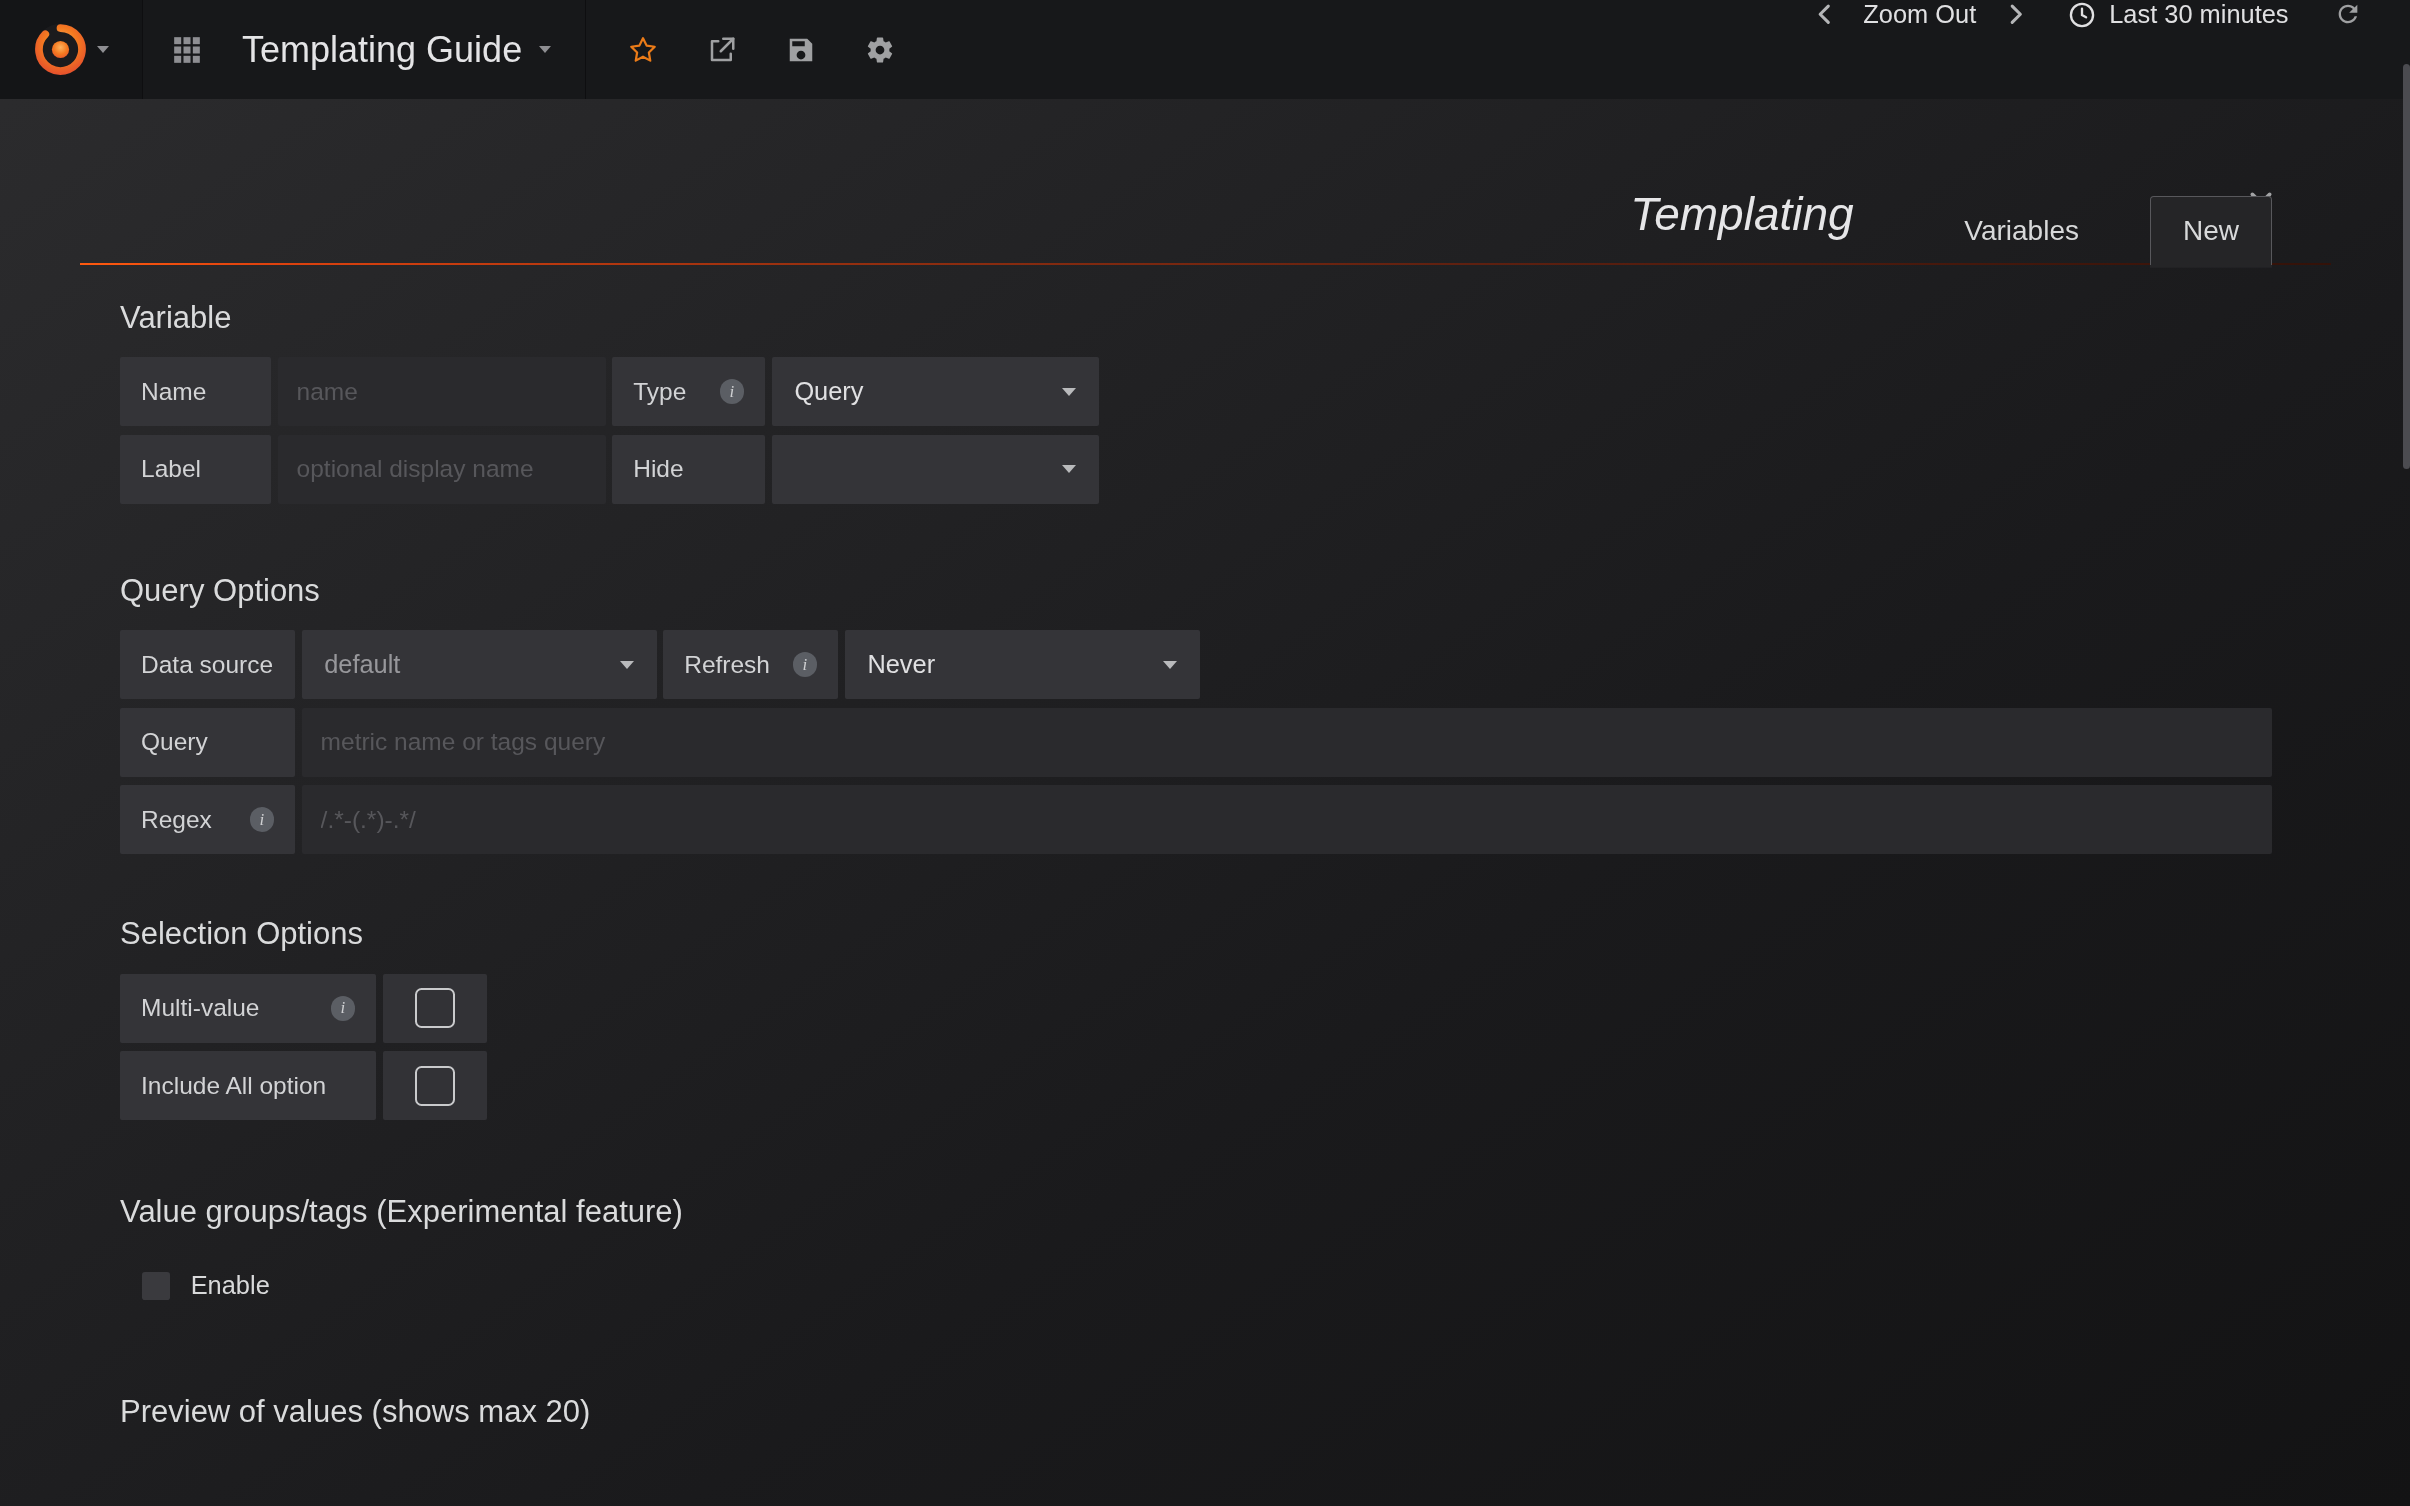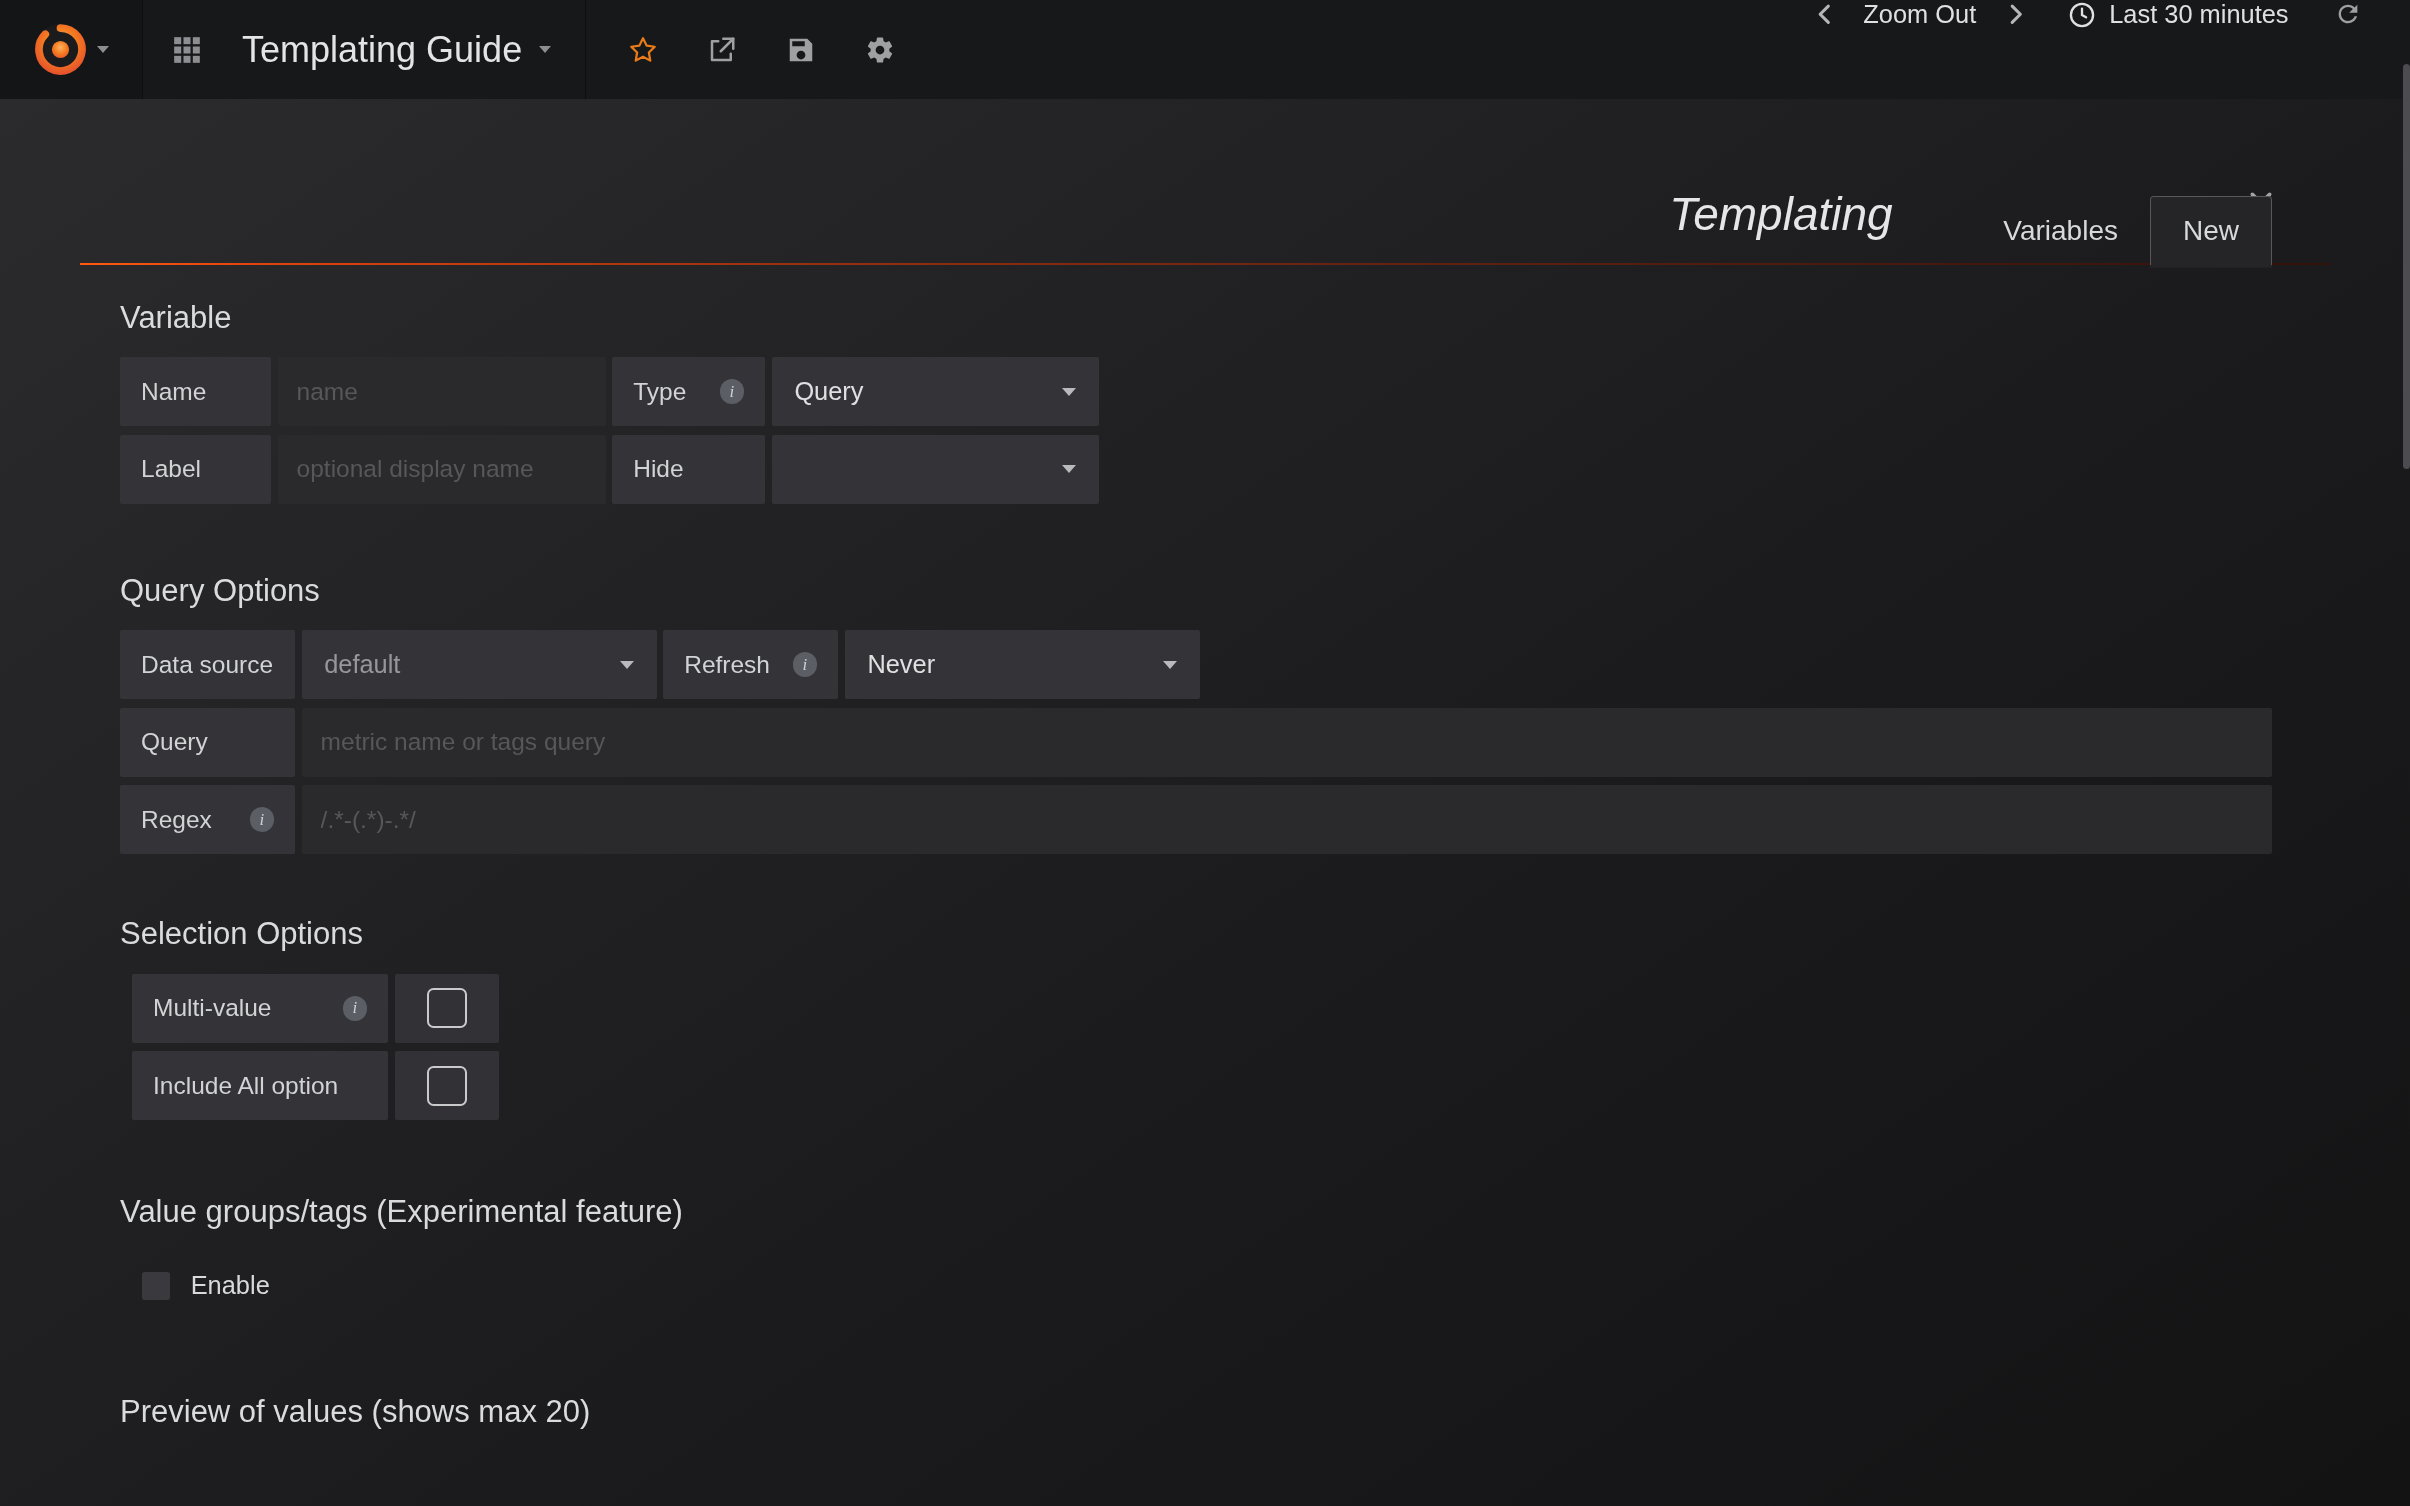--- a/index.html
+++ b/index.html
@@ -39,37 +39,37 @@
   .editor-header { position:relative; display:flex; align-items:flex-end; height:166px;justify-content:flex-end; }
   .editor-header::after { content:""; position:absolute; left:-40px; right:-59px; bottom:0; height:1.9px; z-index:1;
         background:linear-gradient(to right,#ff5a0f 0%,#e0430e 8%,#99300f 32%,#5e2010 62%,#331209 100%); }
   .editor-title { font-style:italic; font-weight:400; font-size:46px; color:#e6e6e8;
                   padding-bottom:24.5px; width:302px; }
   .tabs { display:flex; align-items:flex-end; position:relative; z-index:2; }
   .tab { height:69px; padding:0 32px; display:flex; align-items:center;
          color:#d8d9da; font-size:28px; cursor:pointer; }
   .tab.active { background:#252527; border:0.9px solid #58585c; border-bottom:none;
                 border-top-left-radius:3.8px; border-top-right-radius:3.8px;
-                box-shadow:0 2.8px 0 0 #252527; }
+                box-shadow:0 2.8px 0 0 #252527;margin-left:39px; }
   .close-x { position:absolute; right:-5.6px; bottom:45px; width:34px; height:34px; cursor:pointer;
              display:flex; align-items:center; justify-content:center; }
   .close-x svg { width:26px; height:26px; }
 
   .section-heading { font-size:31px; font-weight:500; color:#dadbdc; }
   .h-variable   { margin:35px 0 21px; }
   .h-queryopts  { margin:69px 0 21.7px; }
   .h-selection  { margin:62px 0 21.7px; }
   .h-valuegroups{ margin:74px 0 0; }
   .h-preview    { margin:88px 0 0; }
 
   .gf-row { display:flex; align-items:stretch; gap:6.6px; margin-bottom:8.5px; height:69px; }
   .gf-label { background:#343438; color:#d2d3d5; font-size:24.5px; display:flex; align-items:center;
               padding:0 21px; border-radius:1.9px; white-space:nowrap; }
   .gf-label.w160 { width:151px; } .gf-label.w162 { width:153px; }
-  .gf-label.w186 { width:175px; } .gf-label.w272 { width:256px;margin-left:12px; }
+  .gf-label.w186 { width:175px; } .gf-label.w272 { width:256px; }
   .gf-label.spread { justify-content:space-between; }
   .gf-input { background:#2a2a2d; border:none; outline:none; color:#d8d9da; font-size:24.5px;
               padding:0 19px; border-radius:1.9px; height:69px; }
   .gf-input::placeholder { color:#57575b; opacity:1; }
   .gf-input.w348 { width:328px; }
   .gf-input.grow { flex:1; }
   .gf-select { background:#343438; border-radius:1.9px; display:flex; align-items:center;
                justify-content:space-between; padding:0 22.6px; cursor:pointer; font-size:25.4px; color:#e0e0e2; }
   .gf-select.w347 { width:327px; } .gf-select.w377 { width:355px;text-align:center; }
   .gf-select .sel-caret { width:0; height:0; border-left:7.5px solid transparent;

